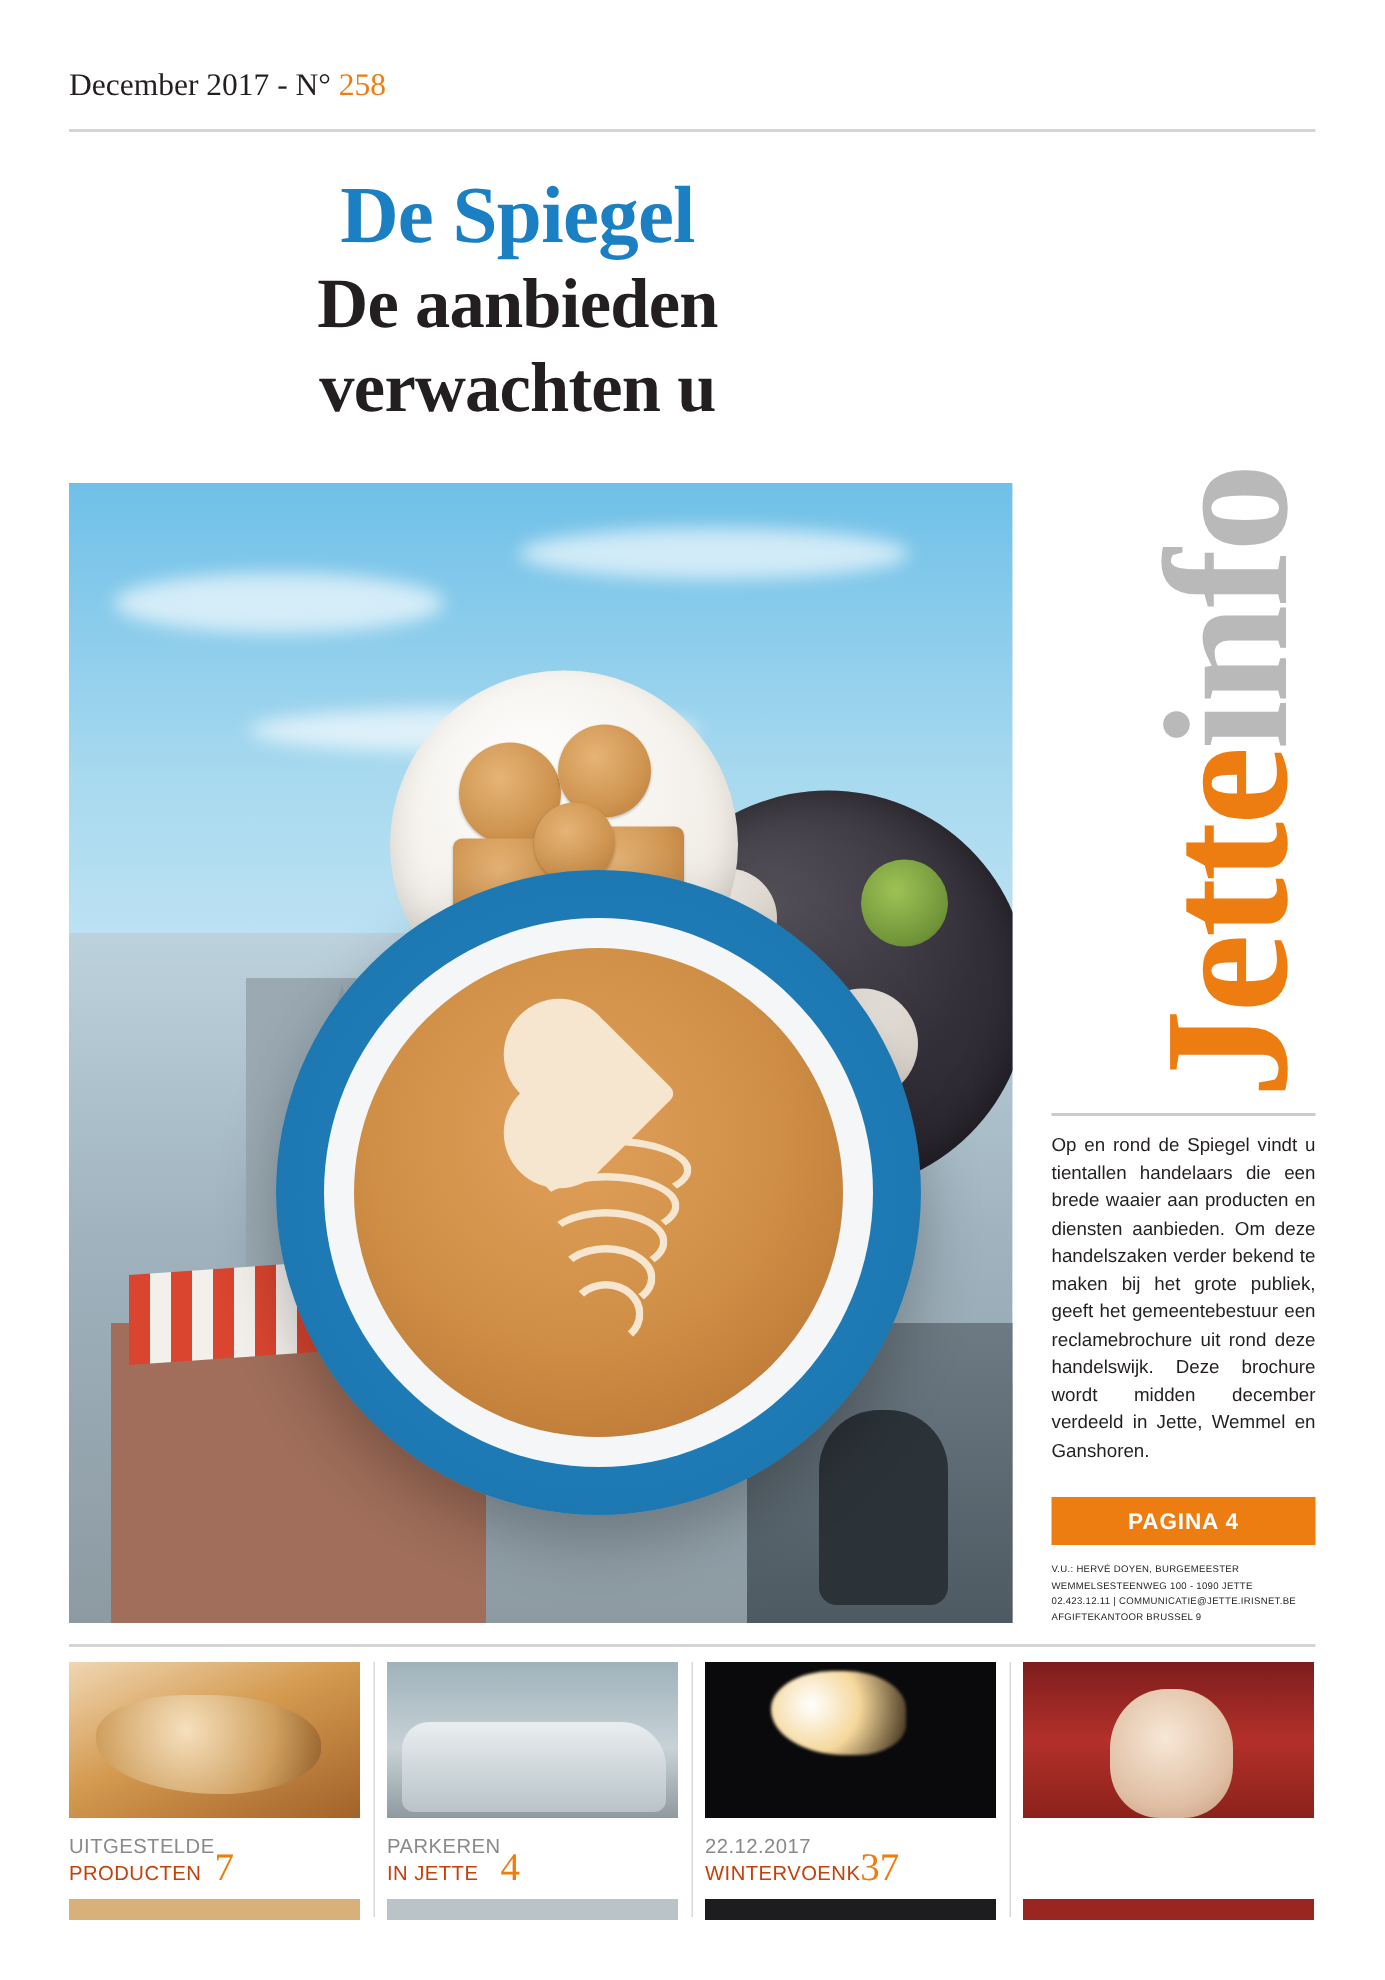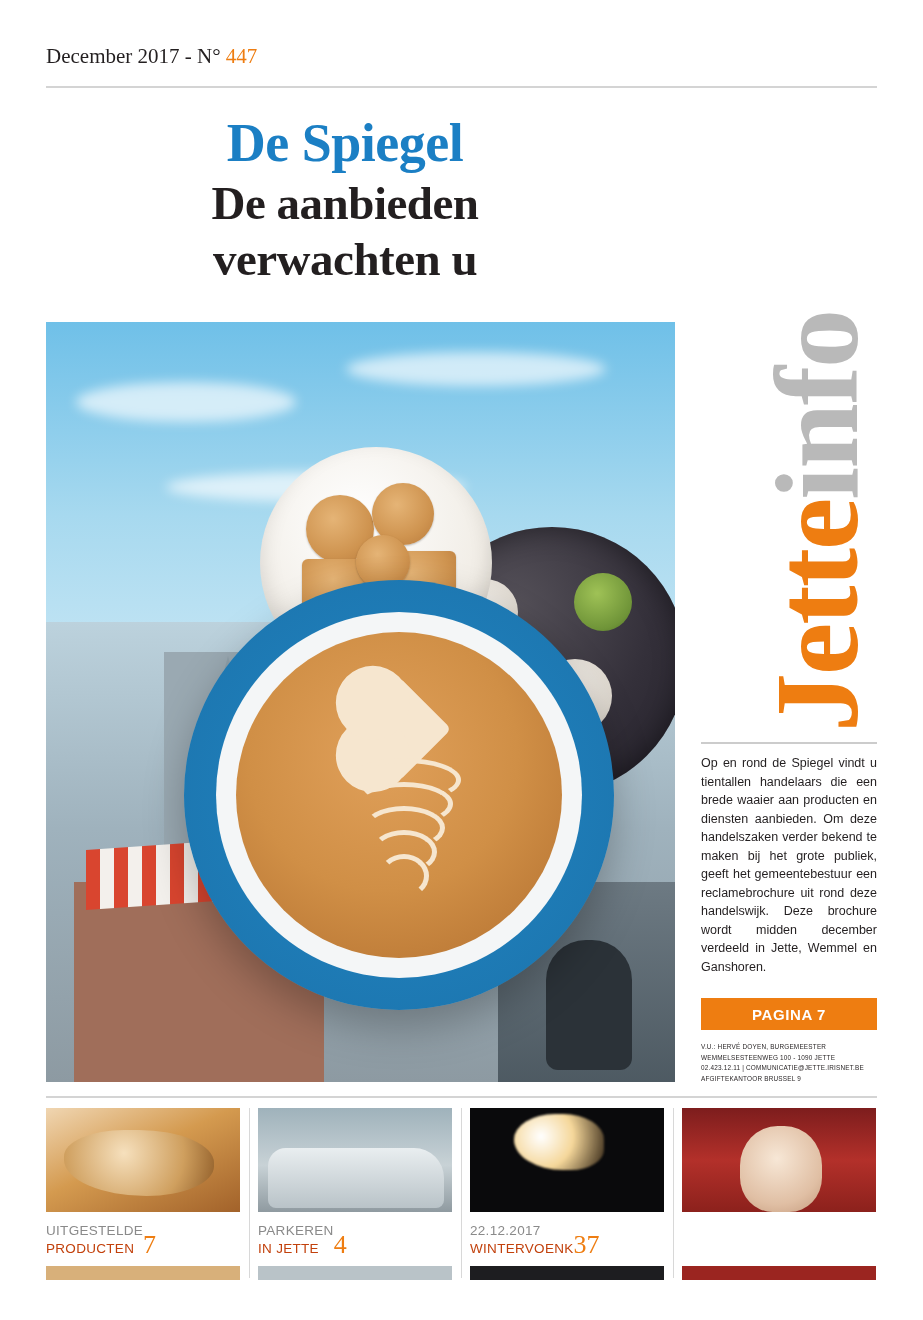--- a/index.html
+++ b/index.html
@@ -427,21 +427,21 @@
   .strip3 { background: #1d1d20; }
   .strip4 { background: #9b2520; }
 </style>
 </head>
 <body>
 
 <div class="page">
 
   <div class="masthead">
     <div class="masthead-right">
-      <span>December 2017 - N° </span><span class="issue-number">447</span>
+      <span>December 2017 - N° </span><span class="issue-number">258</span>
     </div>
   </div>
   <div class="rule-top"></div>
 
   <div class="headline-block">
     <div class="headline-kicker">De Spiegel</div>
     <div class="headline-main">De aanbieden</div>
     <div class="headline-main">verwachten u</div>
   </div>
 
@@ -498,21 +498,21 @@
             <span style="top:72px;width:56px;margin-left:-28px;"></span>
             <span style="top:96px;width:40px;margin-left:-20px;"></span>
           </div>
         </div>
       </div>
     </div>
   </div>
 
   <div class="rule-right"></div>
   <div class="intro-text">Op en rond de Spiegel vindt u tientallen handelaars die een brede waaier aan producten en diensten aanbieden. Om deze handelszaken verder bekend te maken bij het grote publiek, geeft het gemeentebestuur een reclamebrochure uit rond deze handelswijk. Deze brochure wordt midden december verdeeld in Jette, Wemmel en Ganshoren.</div>
-  <div class="pagina-badge">PAGINA 7</div>
+  <div class="pagina-badge">PAGINA 4</div>
   <div class="colophon">
     <div>V.U.: HERVÉ DOYEN, BURGEMEESTER</div>
     <div>WEMMELSESTEENWEG 100 - 1090 JETTE</div>
     <div>02.423.12.11 | COMMUNICATIE@JETTE.IRISNET.BE</div>
     <div>AFGIFTEKANTOOR BRUSSEL 9</div>
   </div>
 
   <div class="rule-bottom"></div>
   <div class="teasers">
 

